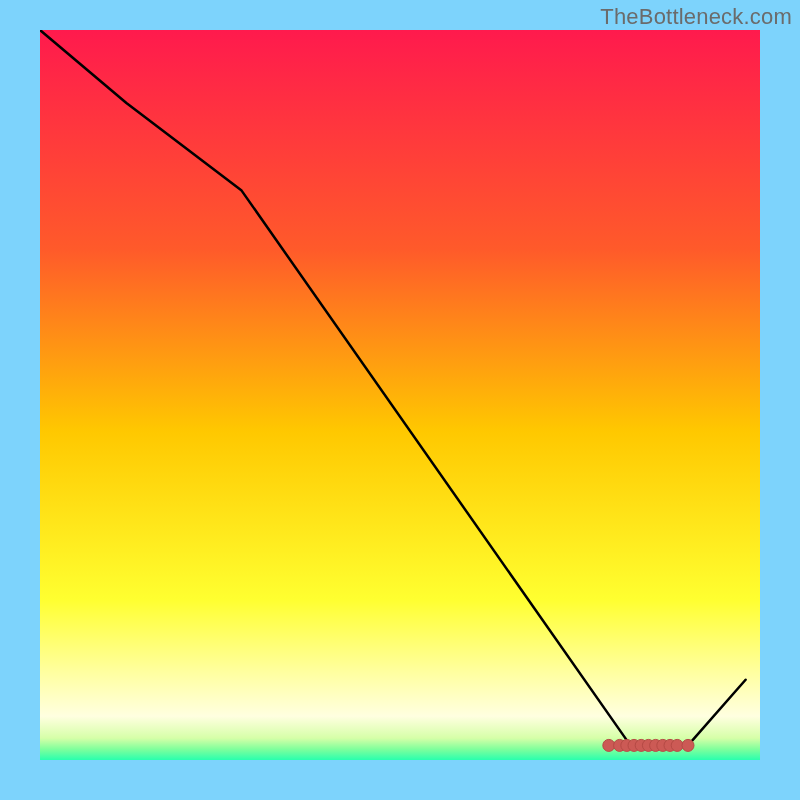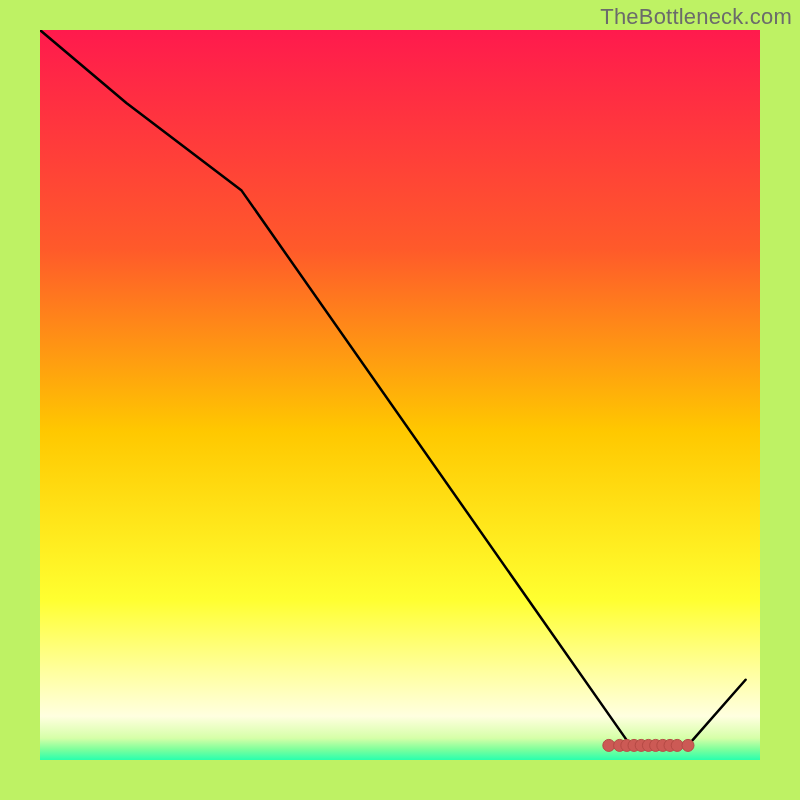--- a/index.html
+++ b/index.html
@@ -8,21 +8,21 @@
     width: 800px;
     height: 800px;
     background: #000;
     font-family: Arial, Helvetica, sans-serif;
     overflow: hidden;
   }
   .frame {
     position: relative;
     width: 800px;
     height: 800px;
-    background: #bef264;
+    background: #7dd3fc;
   }
   .watermark {
     position: absolute;
     top: 4px;
     right: 8px;
     color: #6b6b6b;
     font-size: 22px;
     font-weight: 500;
     letter-spacing: 0.2px;
     user-select: none;

